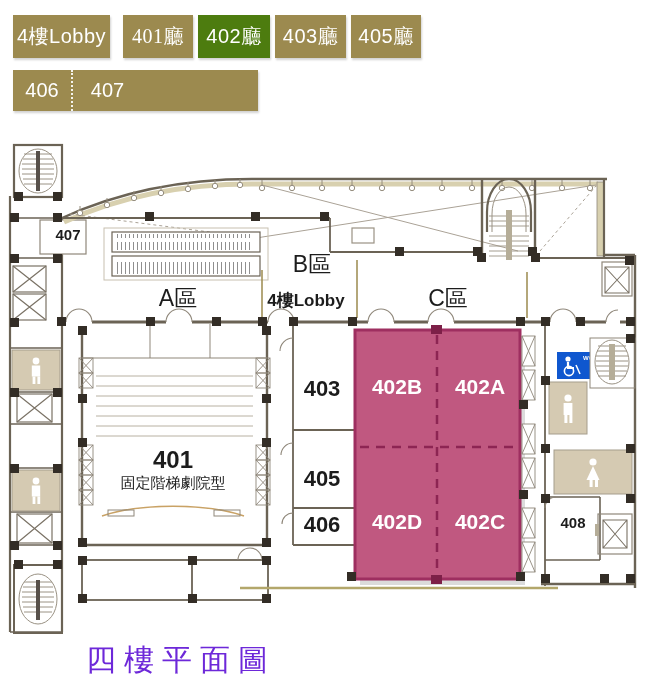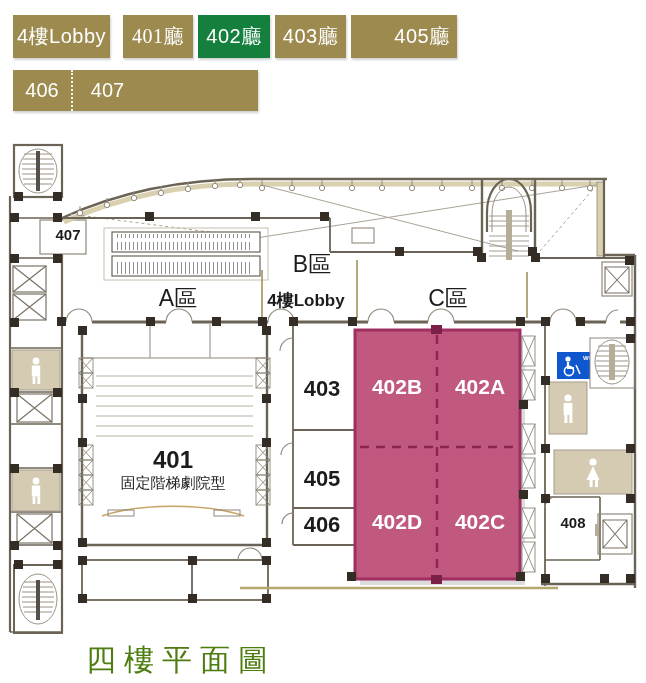--- a/index.html
+++ b/index.html
@@ -7,21 +7,21 @@
     position:relative;width:646px;height:683px;background:#ffffff;overflow:hidden;
     font-family:"Liberation Sans","DejaVu Sans",sans-serif;
   }
   
   .tab{
     position:absolute;height:43px;display:flex;align-items:center;justify-content:center;
     color:#fff;font-size:20px;letter-spacing:.5px;cursor:pointer;
     box-shadow:1px 2px 2px rgba(0,0,0,.18);
   }
   .tab.gold{background:#9c8a4f;}
-  .tab.active{background:#15803d;}
+  .tab.active{background:#4d7c0f;}
   .tabbar2{
     position:absolute;left:13px;top:70px;width:245px;height:41px;background:#9c8a4f;
     display:flex;box-shadow:1px 2px 2px rgba(0,0,0,.18);
   }
   .tab-seg{
     height:100%;display:flex;align-items:center;justify-content:center;
     color:#fff;font-size:20px;cursor:pointer;
   }
   .tab-seg + .tab-seg{border-left:2px dotted rgba(255,255,255,.9);}
   .seg1{width:58px;} .seg2{width:69px;} .seg3{width:116px;}
@@ -30,33 +30,33 @@
   svg text{font-family:"Liberation Sans","DejaVu Sans",sans-serif;fill:#1c1c1c;}
   .zone{font-size:23px;}
   .roomnum{font-size:22px;font-weight:600;}
   .roomsmall{font-size:15px;font-weight:700;}
   .pinklbl{font-size:21px;font-weight:700;fill:#ffffff;}
   .sub{font-size:15px;}
   .lobbylbl{font-size:17px;font-weight:700;}
   .wcsmall{font-size:6px;fill:#ffffff;font-weight:700;}
   
   .floor-title{
-    position:absolute;left:86px;top:640px;font-size:30px;letter-spacing:8px;color:#4d7c0f;
+    position:absolute;left:86px;top:640px;font-size:30px;letter-spacing:8px;color:#6d28d9;
   }
 </style>
 </head>
 <body>
 
 <div class="stage">
 
   <div class="tab gold" style="left:13px;top:15px;width:97px;">4樓Lobby</div>
   <div class="tab gold" style="left:123px;top:15px;width:70px;font-family:Liberation Serif, serif;">401廳</div>
   <div class="tab active" style="left:198px;top:15px;width:72px;">402廳</div>
   <div class="tab gold" style="left:275px;top:15px;width:71px;text-align:center;">403廳</div>
-  <div class="tab gold" style="left:351px;top:15px;width:70px;padding-left:36px;">405廳</div>
+  <div class="tab gold" style="left:351px;top:15px;width:70px;">405廳</div>
 
   <div class="tabbar2">
     <div class="tab-seg seg1">406</div>
     <div class="tab-seg seg2">407</div>
   </div>
 
   <svg class="plan" width="646" height="683" viewBox="0 0 646 683">
     <defs>
       <pattern id="esc" width="4" height="20" patternUnits="userSpaceOnUse">
         <rect width="4" height="20" fill="#ffffff"></rect>

